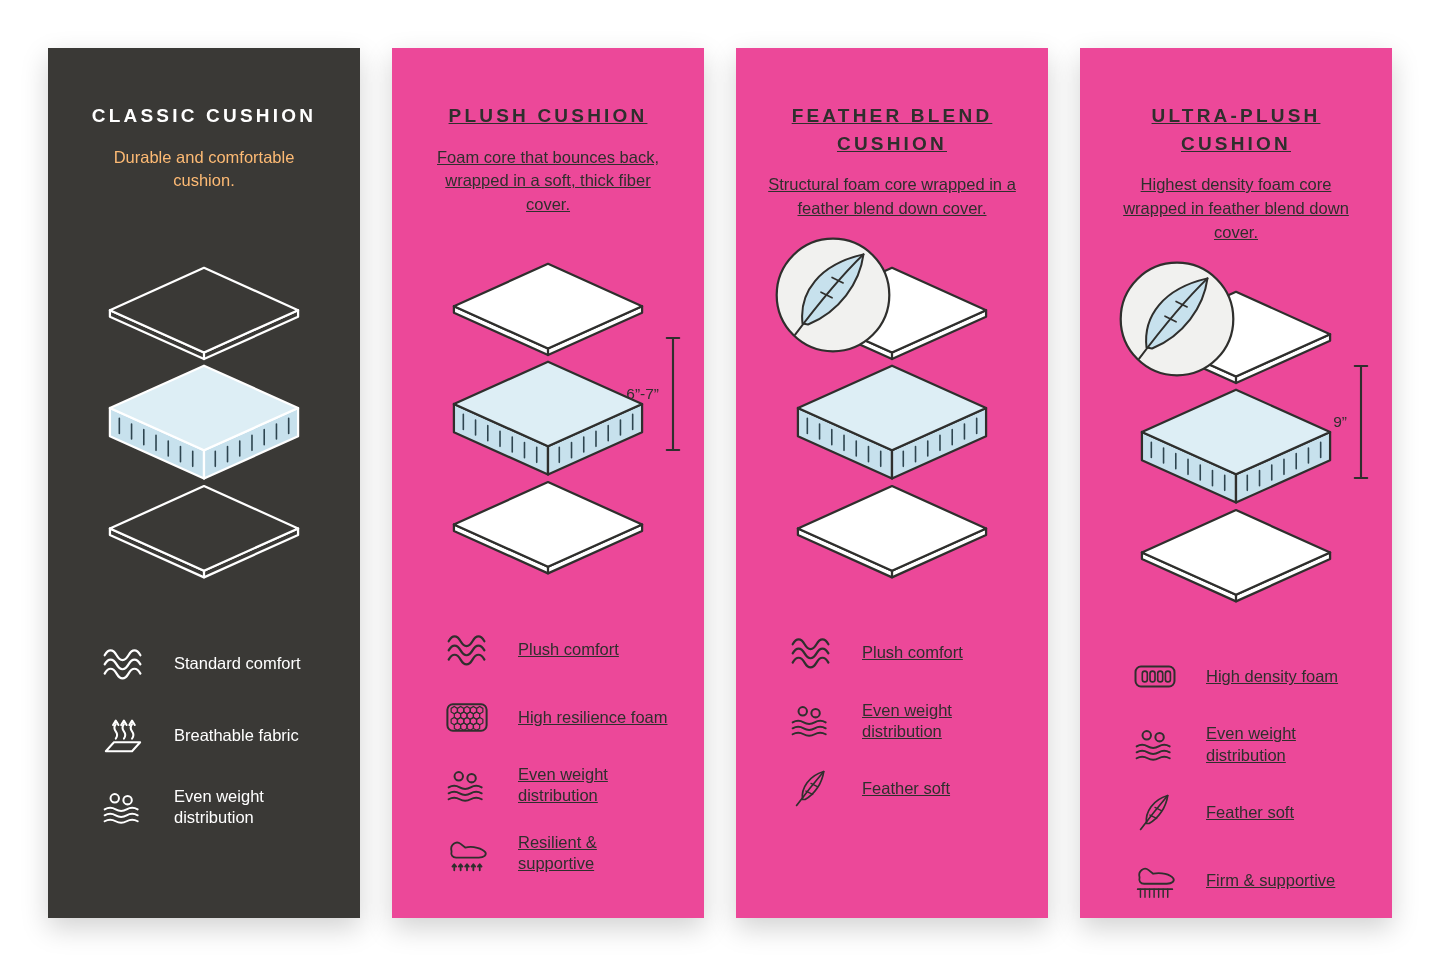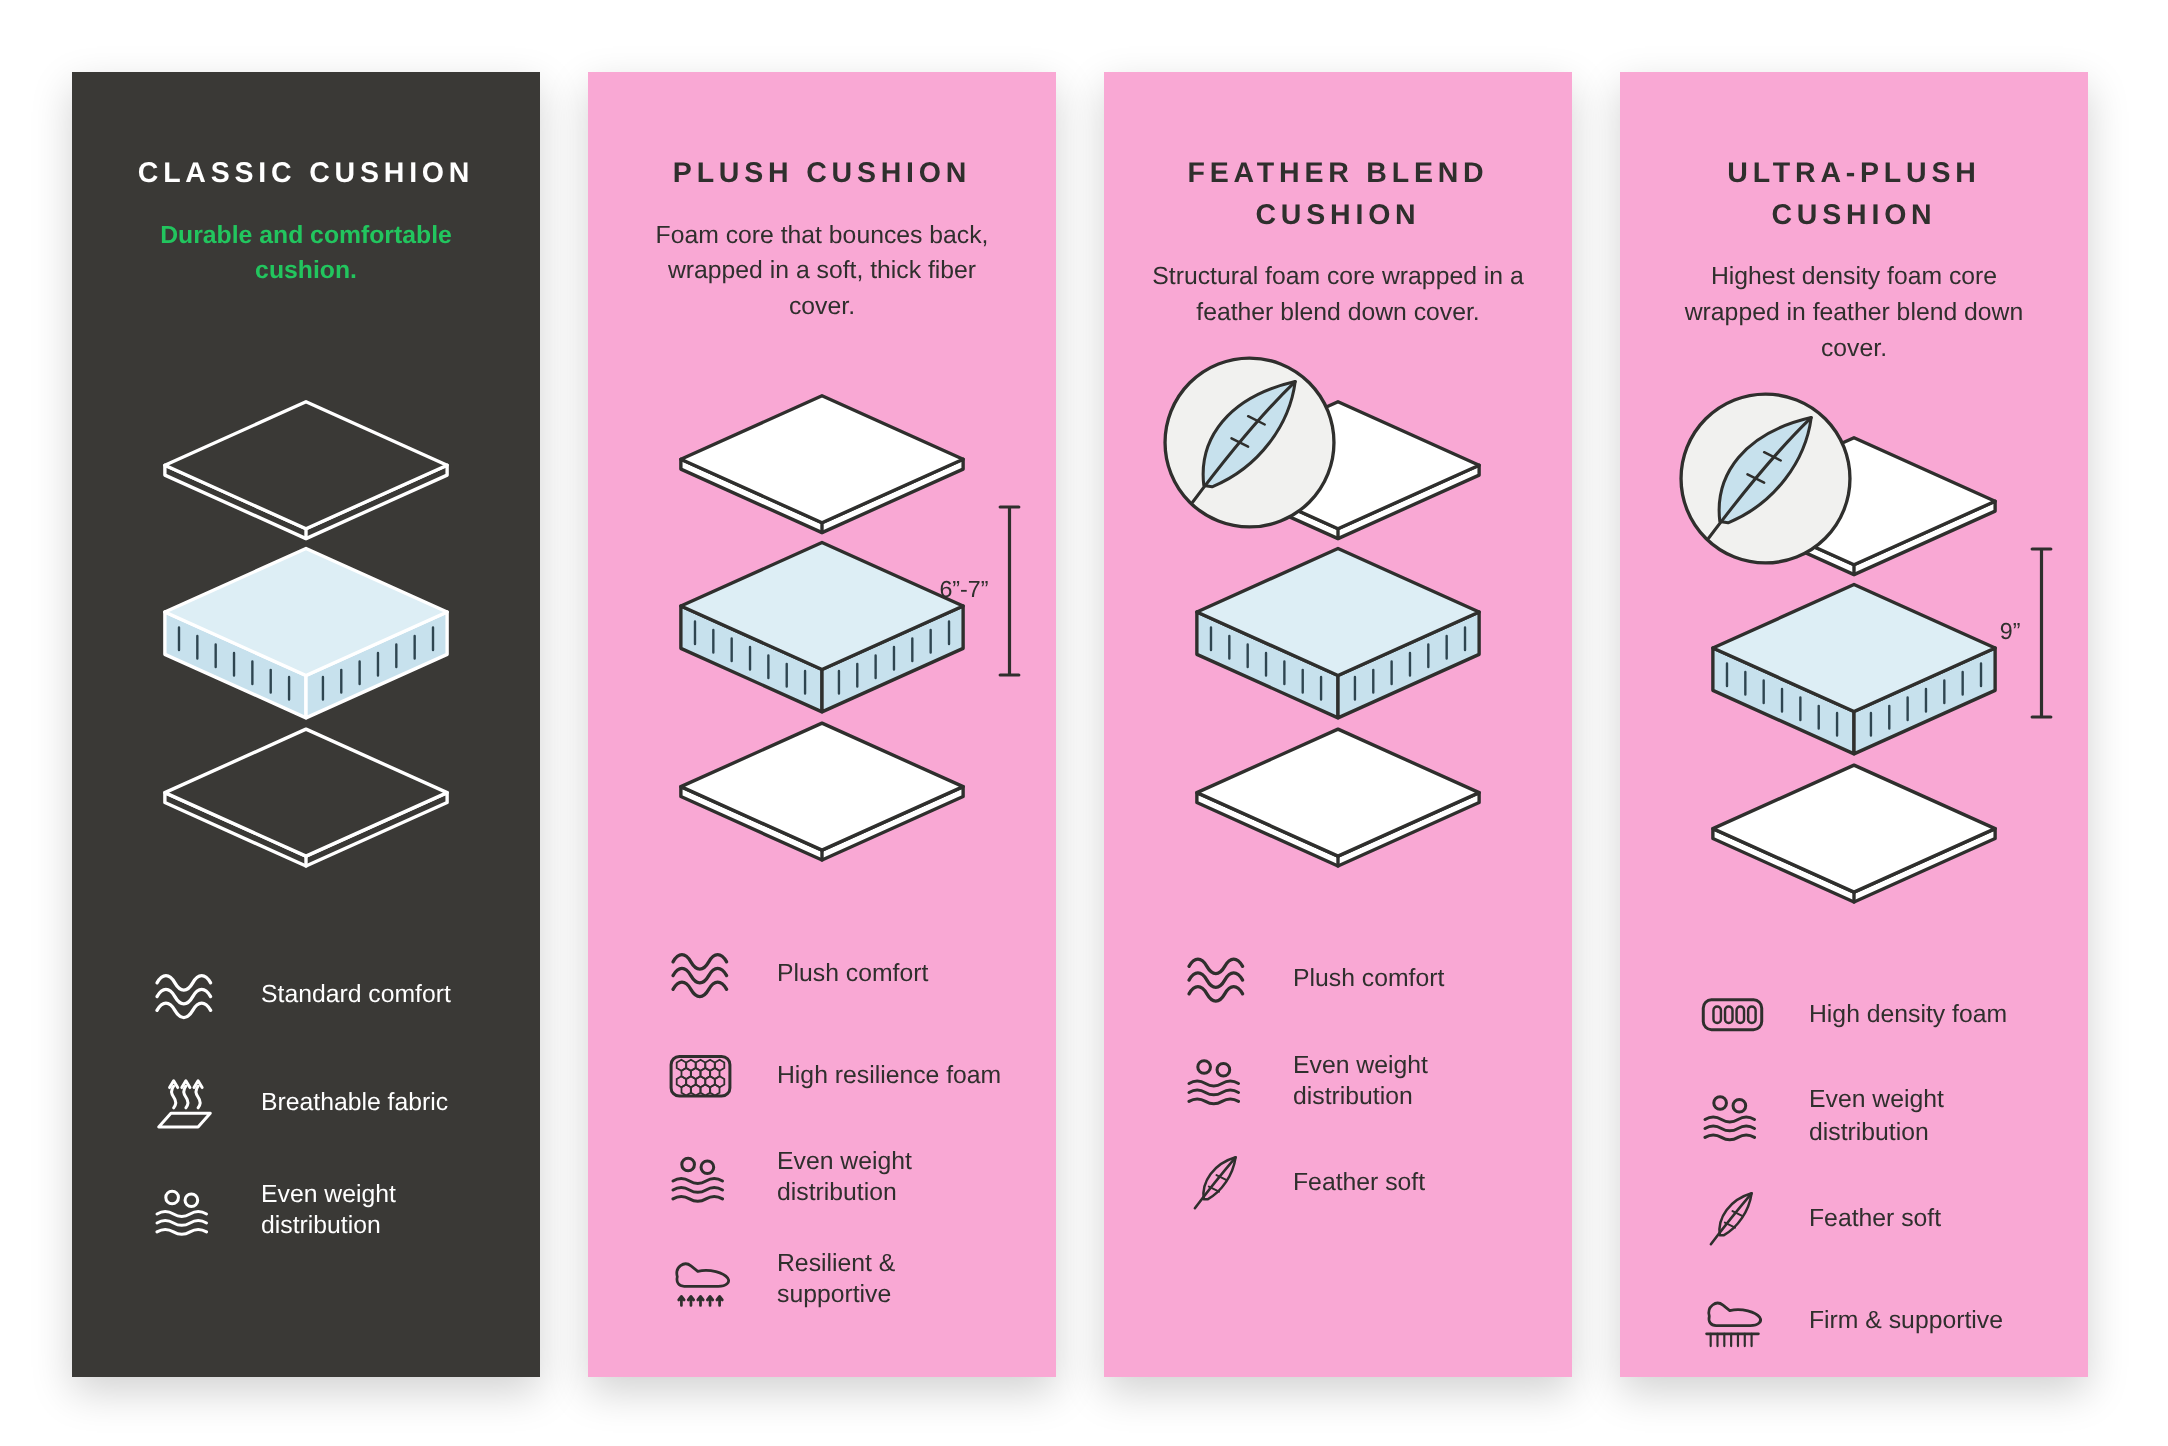--- a/index.html
+++ b/index.html
@@ -10,27 +10,27 @@
   }
   .canvas{position:relative;width:1445px;height:964px;background:#ffffff;}
   .cards{position:absolute;left:48px;top:48px;display:flex;gap:32px;}
   .card{
     width:312px;height:870px;box-sizing:border-box;padding:54px 26px 0;
     text-align:center;position:relative;
     box-shadow:0 10px 26px rgba(0,0,0,.18);
     --foam-side:#c7e1ed;--foam-top:#ddeef5;--hatch:#2e4550;
   }
   .card--dark{background:#3a3936;color:#ffffff;--slab-fill:#3a3936;--card-bg:#3a3936;}
-  .card--light{background:#f9a8d4;color:#2f2f2d;--slab-fill:#ffffff;--card-bg:#f1f1ef;}
+  .card--light{background:#ec4899;color:#2f2f2d;text-decoration:underline;--slab-fill:#ffffff;--card-bg:#f1f1ef;}
   .card-title{
     margin:0 auto;max-width:262px;font-size:19px;font-weight:bold;
     letter-spacing:3.2px;line-height:1.45;
   }
   .card-desc{margin:16px auto 0;max-width:252px;font-size:16.5px;line-height:1.45;}
-  .card--dark .card-desc{max-width:200px;color:#22c55e;font-weight:bold;}
+  .card--dark .card-desc{max-width:200px;color:#fdba74;}
   .diagram{position:relative;width:226px;margin:44px auto 0;height:322px;}
   .card--dark .diagram{margin-top:72px;}
   .stack{display:block;width:226px;height:318px;}
   .badge{position:absolute;top:-30px;left:-6px;width:120px;height:120px;}
   .measure{position:absolute;right:-20px;top:70px;display:flex;align-items:center;}
   .measure-label{font-size:15.5px;margin-right:6px;white-space:nowrap;}
   .features{margin:44px 0 0 20px;display:flex;flex-direction:column;gap:24px;text-align:left;}
   .card--dark .features{margin-top:54px;gap:28px;justify-content:flex-end;}
   .feature{display:flex;align-items:center;gap:22px;}
   .fi{width:58px;min-width:58px;height:44px;display:flex;align-items:center;justify-content:center;}

